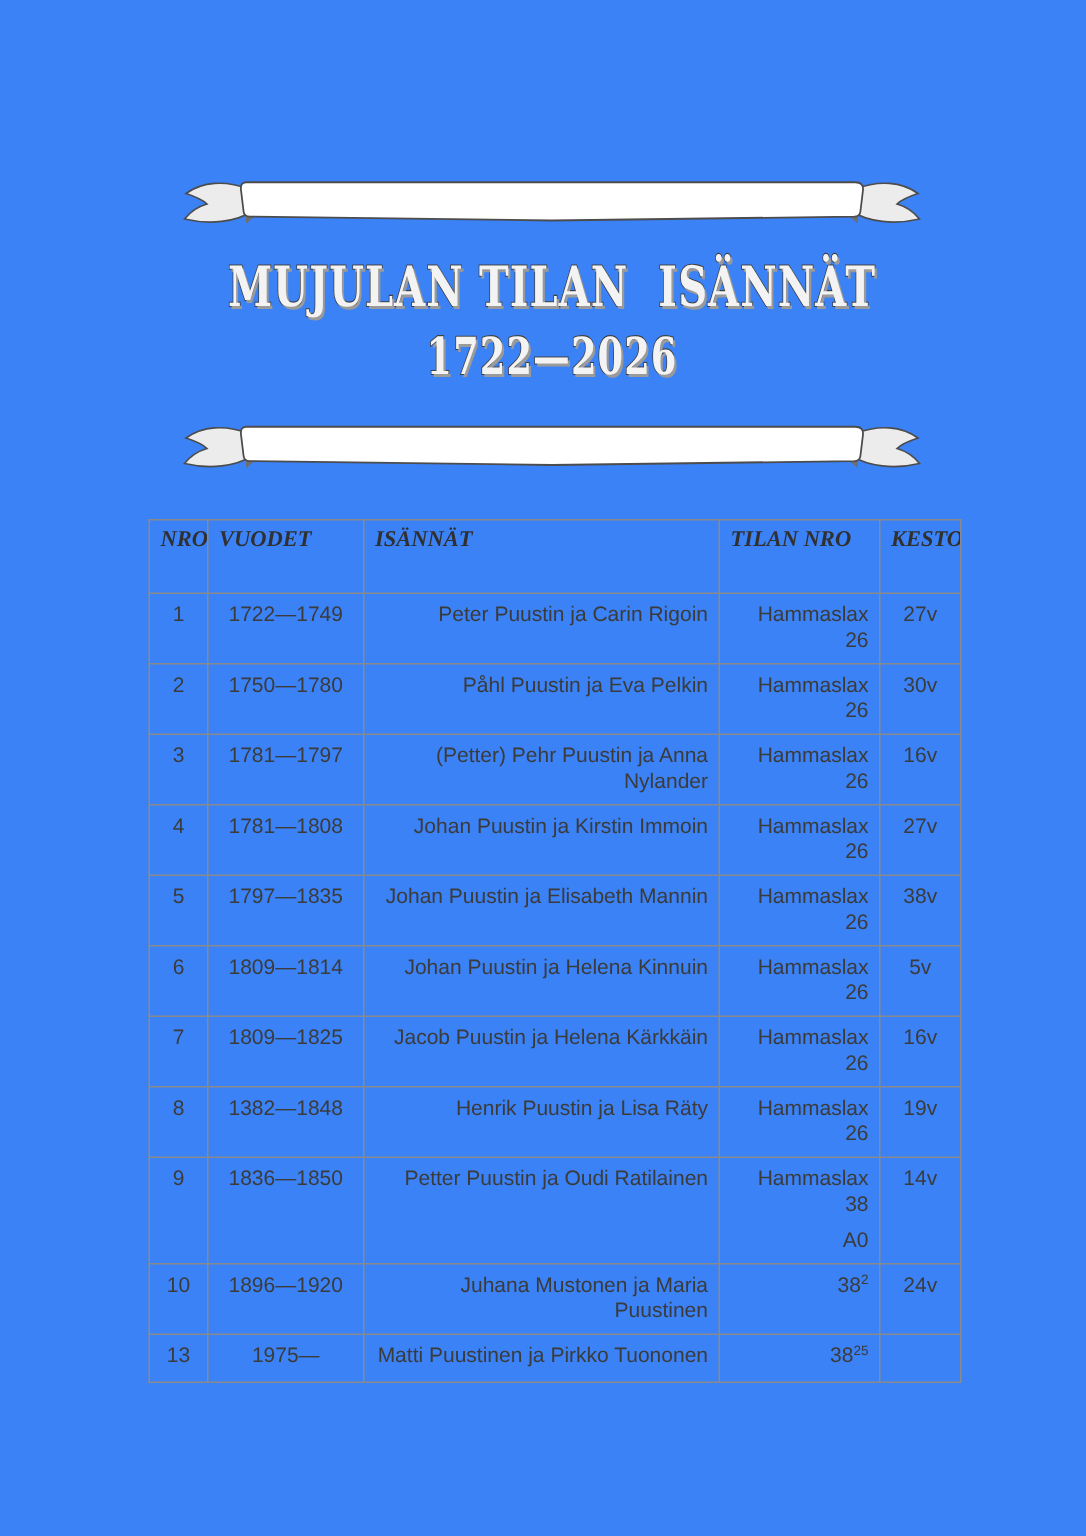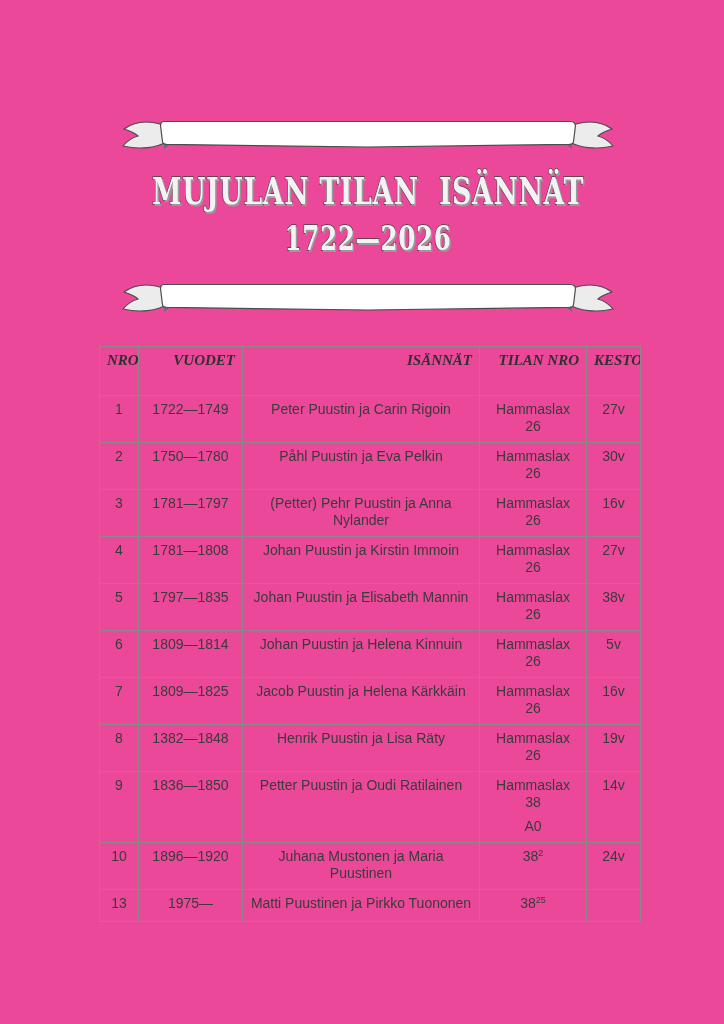--- a/index.html
+++ b/index.html
@@ -1,19 +1,19 @@
 <!DOCTYPE html>
 <html><head>
 <meta charset="utf-8">
 <style>
   html,body{margin:0;padding:0;background:#ffffff;}
   .page{
     position:relative;
     width:724px;height:1024px;
-    background:#ec4899;
+    background:#3b82f6;
     overflow:hidden;
     font-family:"Liberation Sans", sans-serif;
   }
   
   .ribbon{
     position:absolute;left:368px;transform:translateX(-50%);
     width:496px;height:40px;
   }
   .ribbon.top{top:117px;}
   .ribbon.bottom{top:280px;}
@@ -51,30 +51,30 @@
     padding:5px 7px 0 7px;
     overflow:hidden;
   }
   .grid th{
     height:43px;
     font-family:"Liberation Serif","DejaVu Serif",serif;
     font-style:italic;
     font-weight:600;
     font-size:15px;
     color:#303030;
-    text-align:right;
+    text-align:left;
   }
   .grid tbody tr{height:32px;}
   .grid tbody tr.tall{height:48px;}
   .grid td{
     font-size:14px;
     color:#3b3b3b;
   }
   .grid td.c{text-align:center;}
-  .grid td.l{text-align:center;}
+  .grid td.l{text-align:right;}
   .cell-line{line-height:17px;margin:0 0 7px 0;}
   .grid sup{font-size:9px;line-height:0;vertical-align:5px;}
 </style>
 </head>
 <body>
 
 <div class="page">
 
   <svg class="ribbon top" viewBox="0 0 496 40">
     <g>

